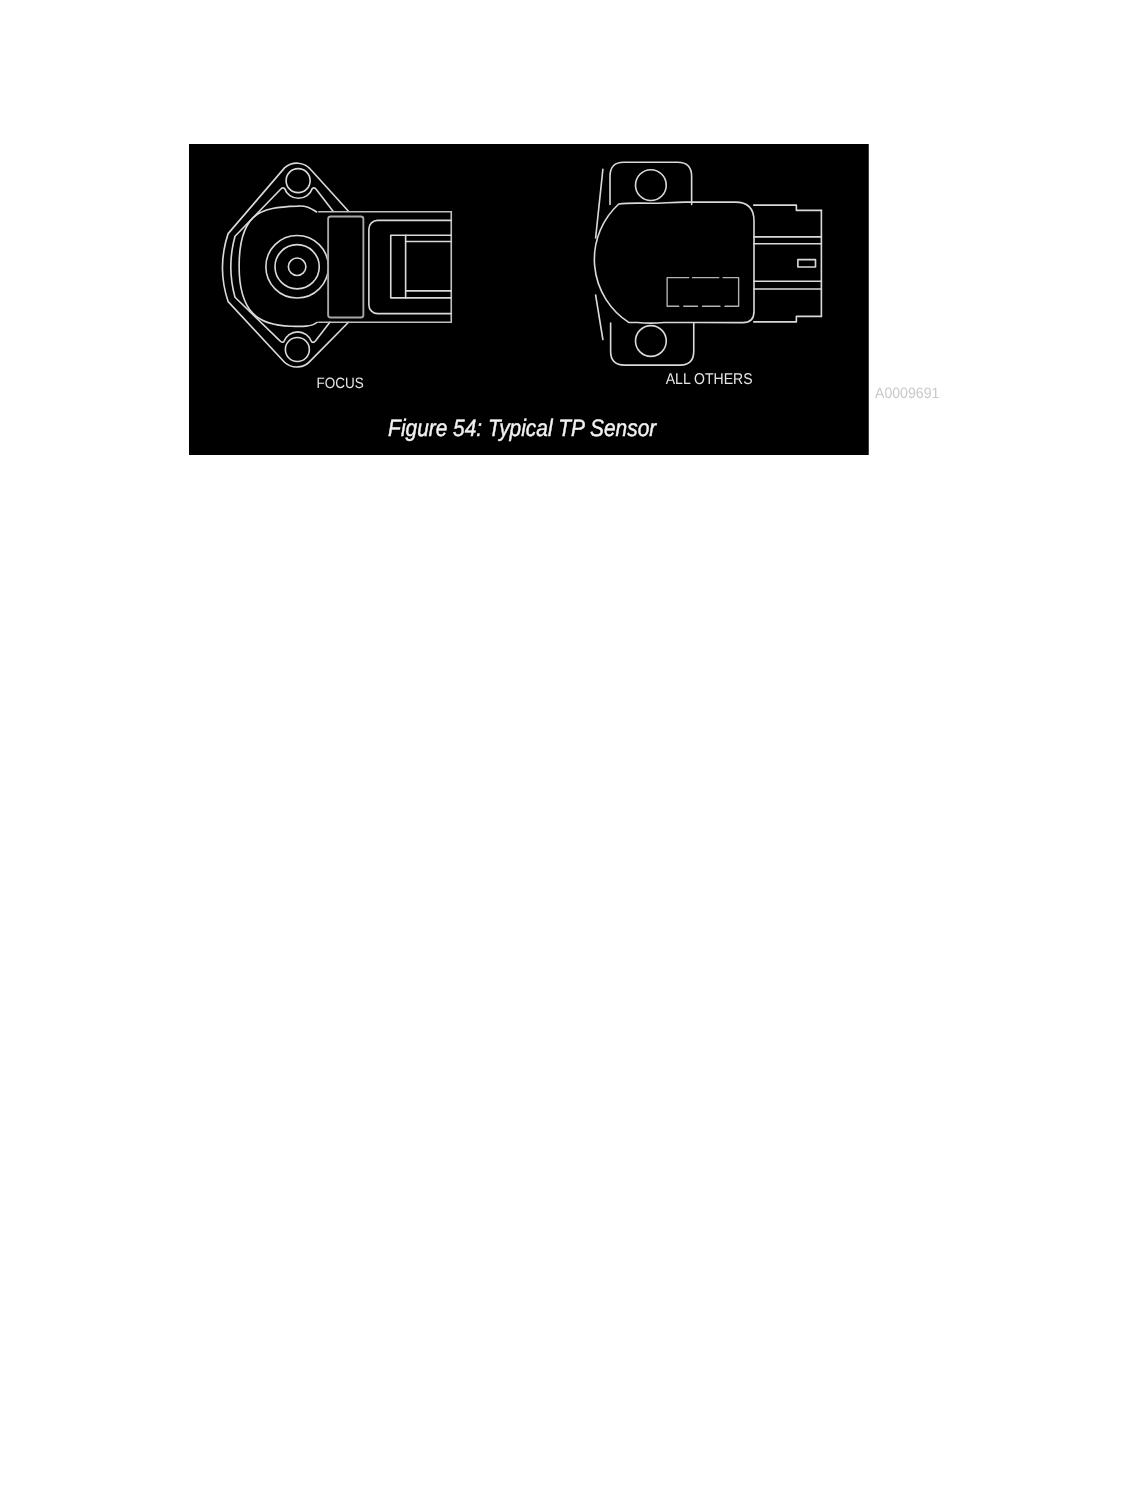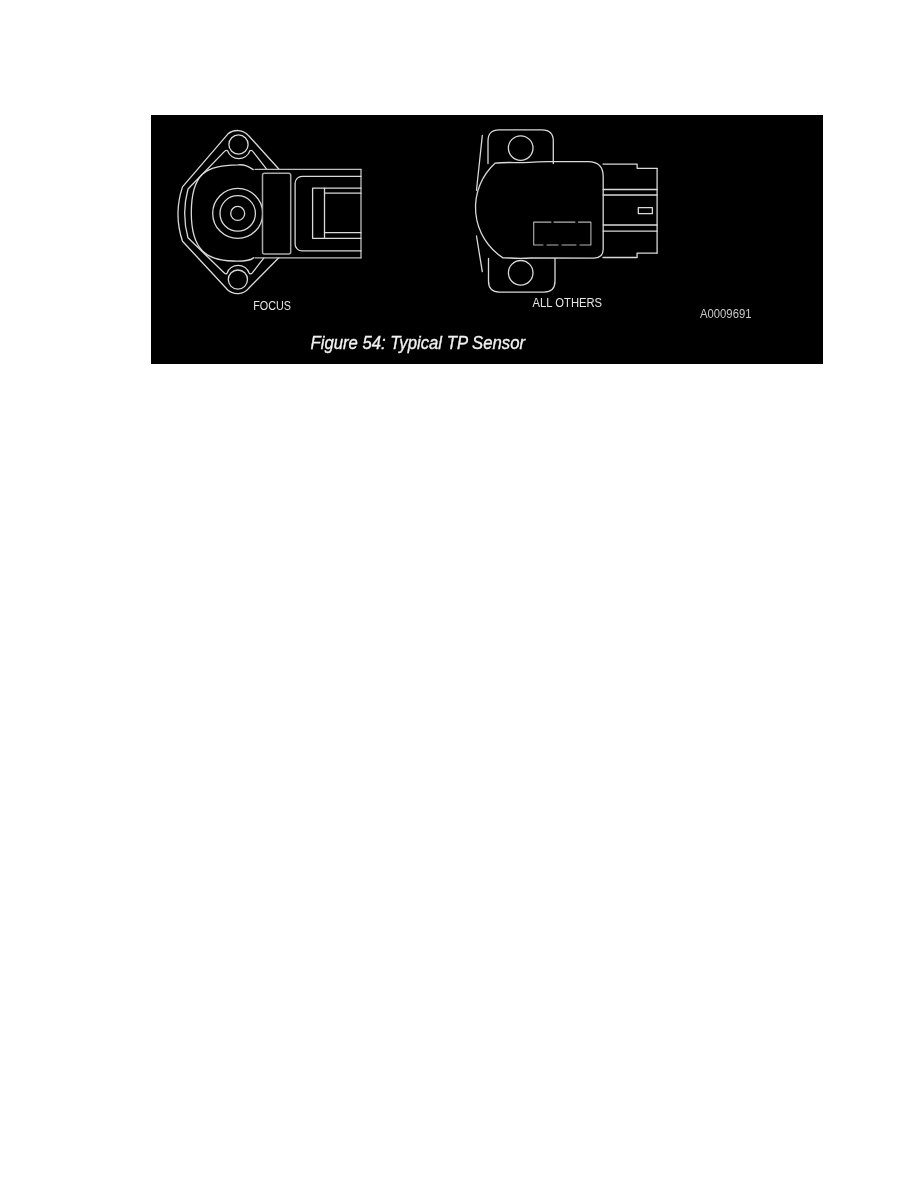--- a/index.html
+++ b/index.html
@@ -1,17 +1,17 @@
 <!DOCTYPE html>
 <html><head>
 <meta charset="utf-8">
 <style>
 html,body{margin:0;padding:0;background:#ffffff;}
 body{width:918px;height:1188px;position:relative;font-family:"Liberation Sans",sans-serif;}
-#fig{position:absolute;left:151px;top:115px;width:672px;height:249px;background:#000;will-change:transform;-webkit-font-smoothing:antialiased;}
+#fig{position:absolute;left:151px;top:115px;width:544px;height:249px;background:#000;will-change:transform;-webkit-font-smoothing:antialiased;}
 </style>
 </head>
 <body>
 <div id="fig">
 <svg width="616" height="249" viewBox="0 0 616 249">
   <g fill="none" stroke="#d9d9d9" stroke-width="1.3" stroke-linecap="round" stroke-linejoin="round">
 
     <path d="M102.3,54.6 C96.5,50.8 93,49.2 87,49.9 C73,50.4 59.5,51.3 51.3,59.3 C43.3,67.2 40.3,82.5 40.3,97.9 C40.3,113.2 43.6,127.6 51.3,135.7 C59.5,144.3 73,145.7 81.8,146.0 C90,146.3 98.5,146.6 102.7,142.8"></path>
 
     <path d="M127.8,54 L97.7,20.8 A14.7,14.7 0 0 0 76.8,19.1 L31.5,71.9 A86,86 0 0 0 31.5,126.3 L76.8,175.0 A14.7,14.7 0 0 0 97.7,173.3 L127.8,142.8"></path>

